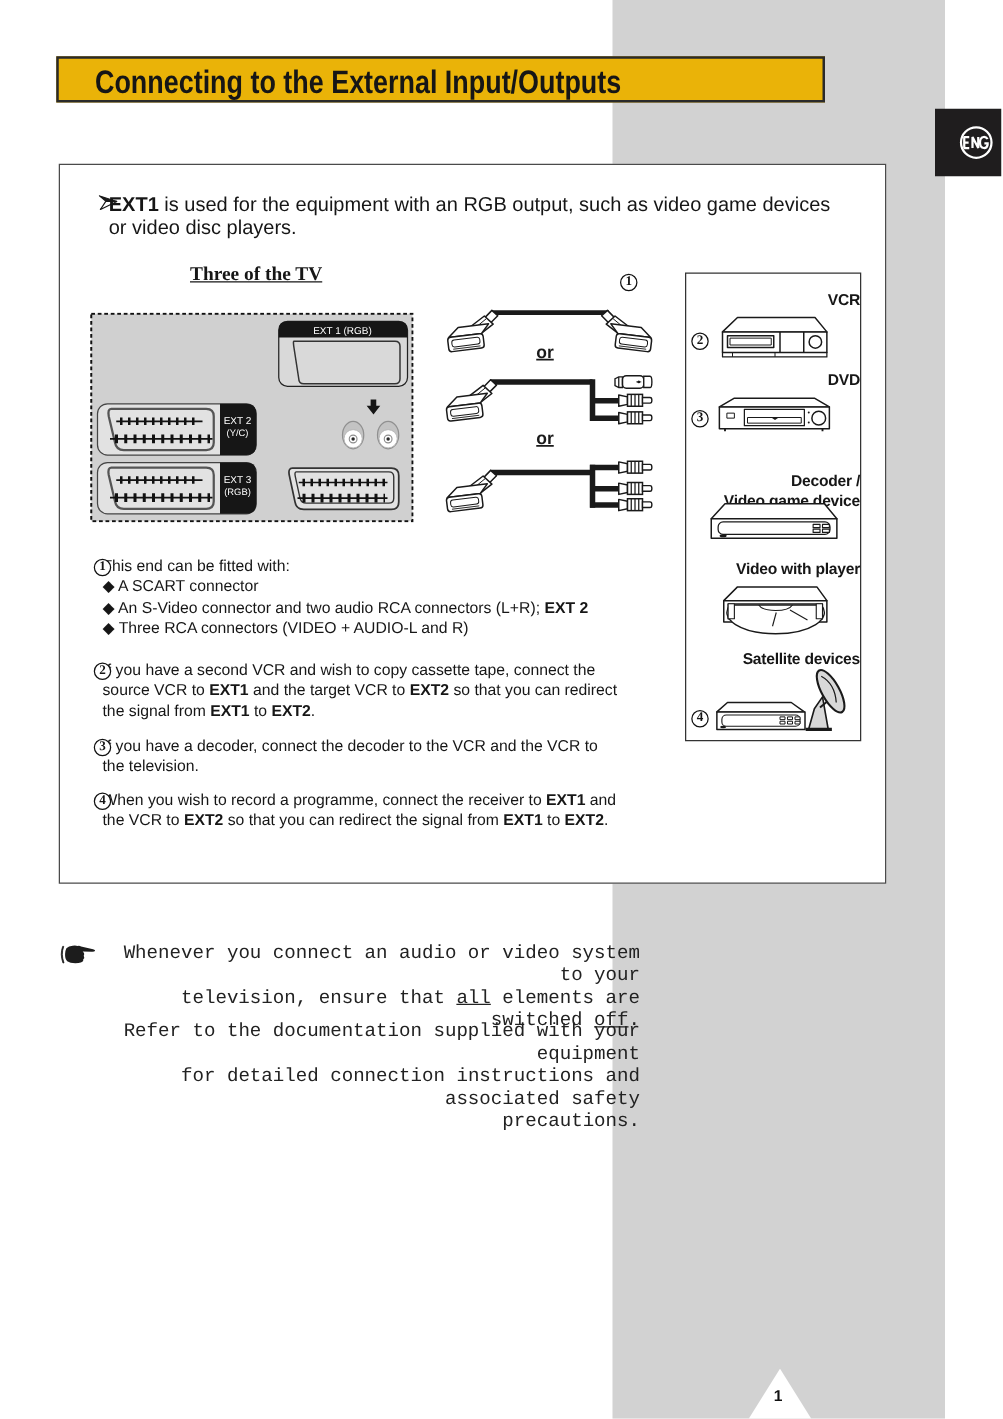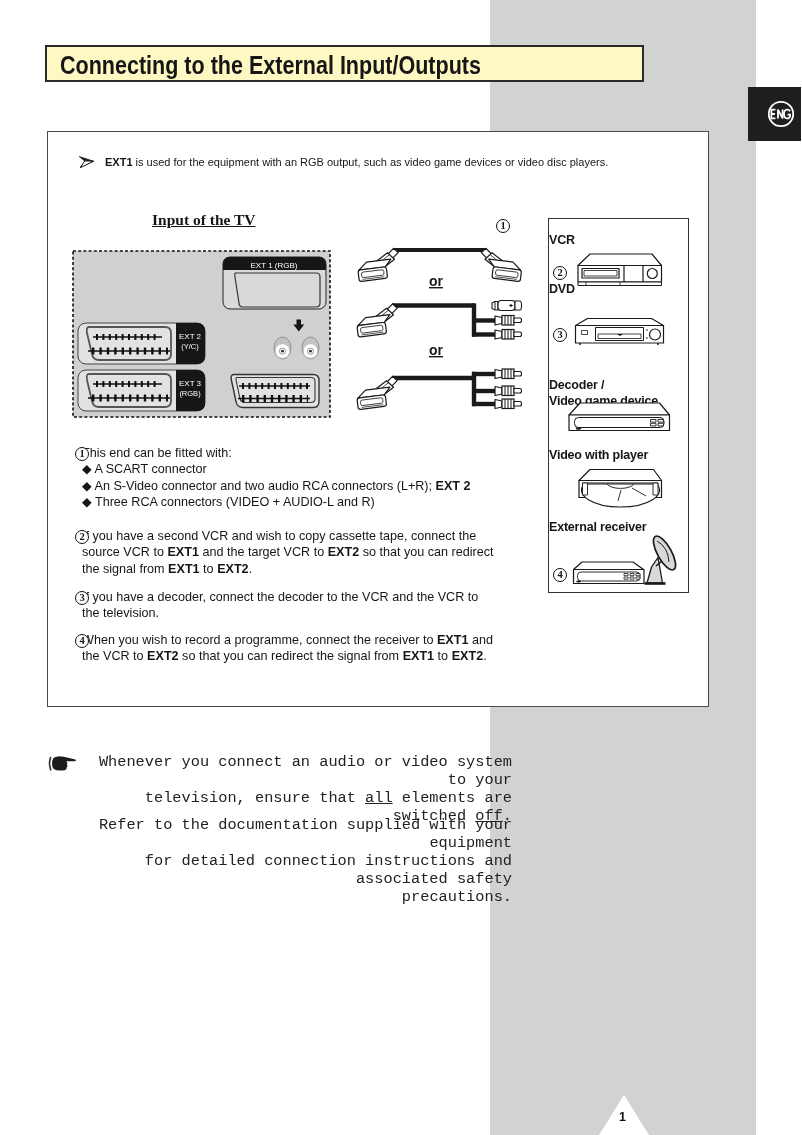--- a/index.html
+++ b/index.html
@@ -1,32 +1,32 @@
 <!DOCTYPE html>
 <html><head>
 <meta charset="utf-8">
 <style>
   html,body{margin:0;padding:0;}
   body{width:802px;height:1135px;position:relative;background:#fff;
        font-family:"Liberation Sans",sans-serif;color:#161616;overflow:hidden;}
   .abs{position:absolute;}
   .band{left:490px;top:0;width:266px;height:1135px;background:#d2d2d2;}
   .titlebox{left:45px;top:45px;width:582px;height:33px;border:2px solid #2a2a2a;
-            background:#fef9c3;font-size:26px;font-weight:bold;line-height:37px;padding-left:13px;}
+            background:#eab308;font-size:26px;font-weight:bold;line-height:37px;padding-left:29px;}
   .titlebox span{display:inline-block;transform:scaleX(0.828);transform-origin:0 50%;white-space:nowrap;}
   .eng{left:748px;top:87px;width:52.5px;height:54px;background:#1f1d1e;}
   .mainbox{left:47px;top:131px;width:660px;height:574px;border:1.5px solid #4a4a4a;background:#fff;}
-  .topnote{left:105px;top:156px;font-size:11px;width:590px;}
+  .topnote{left:87px;top:156px;font-size:16px;width:590px;}
   .rear{left:152px;top:211px;font-family:"Liberation Serif",serif;font-weight:bold;
         font-size:15.5px;text-decoration:underline;}
   .num{display:inline-block;width:12px;height:12px;border:1px solid #111;border-radius:50%;
        font-family:"Liberation Serif",serif;font-size:10.5px;line-height:12.5px;text-align:center;
        font-weight:bold;background:#fff;}
   .devbox{left:548px;top:218px;width:139px;height:373px;border:1.5px solid #333;background:#fff;}
-  .devhead{position:absolute;width:139px;text-align:left;font-weight:bold;font-size:12.5px;left:549px;letter-spacing:-0.2px;}
+  .devhead{position:absolute;width:139px;text-align:right;font-weight:bold;font-size:12.5px;left:549px;letter-spacing:-0.2px;}
   .para{font-size:12.6px;line-height:16.4px;}
   .para .num{position:absolute;left:0;top:1.5px;}
   .ptxt{margin-left:7px;}
   .serifnote{font-family:Liberation Mono, monospace;font-size:15.3px;line-height:18px;color:#222;text-align:right;}
   b{font-weight:bold;}
 </style>
 </head>
 <body>
 <div class="abs band"></div>
 
@@ -49,21 +49,21 @@
 </div>
 
 <div class="abs mainbox"></div>
 
 <svg class="abs" style="left:79px;top:156px" width="15" height="12" viewBox="0 0 19 13" preserveAspectRatio="none">
   <path d="M0.3,0.6 L18.4,5.6 L7.2,5.4 Z" fill="#1a1a1a" stroke="#1a1a1a" stroke-width="0.9" stroke-linejoin="round"></path>
   <path d="M18.4,5.6 L1.6,12.6 L7.4,5.2 Z" fill="#fff" stroke="#1a1a1a" stroke-width="1.1" stroke-linejoin="round"></path>
 </svg>
 <div class="abs topnote"><b>EXT1</b> is used for the equipment with an RGB output, such as video game devices or video disc players.</div>
 
-<div class="abs rear">Input of the TV</div>
+<div class="abs rear">Three of the TV</div>
 <span class="num abs" style="left:496px;top:219px">1</span>
 
 <svg class="abs" style="left:72px;top:250px" width="259" height="168" viewBox="72 250 259 168">
   <rect x="73" y="251" width="257" height="166" fill="#d0d0d0" stroke="#111" stroke-width="1.6" stroke-dasharray="3 2.2"></rect>
 
   <g>
     <rect x="223" y="257" width="103" height="52" rx="7" fill="#d9d9d9" stroke="#222" stroke-width="1"></rect>
     <path d="M223,264 q0,-7 7,-7 h89 q7,0 7,7 v6 h-103 z" fill="#161616"></path>
     <text x="274" y="267.5" font-size="8" fill="#fff" text-anchor="middle" font-family="Liberation Sans">EXT 1 (RGB)</text>
     <path d="M235,273 h81 q4,0 4,4 v26 q0,4 -4,4 h-73 q-4,0 -4,-4 l-4,-26 q-0.5,-4 0,-4 z" fill="#d9d9d9" stroke="#333" stroke-width="1.2"></path>
@@ -176,24 +176,24 @@
   <line x1="472" y1="391" x2="496" y2="391" stroke="#1a1a1a" stroke-width="4.4"></line>
   <line x1="472" y1="404" x2="496" y2="404" stroke="#1a1a1a" stroke-width="4.4"></line>
   <use href="#plug" transform="translate(-1,128)"></use>
   <use href="#rca" transform="translate(0,53.5)"></use>
   <use href="#rca" transform="translate(0,70.5)"></use>
   <use href="#rca" transform="translate(0,83.5)"></use>
 </svg>
 
 <div class="abs devbox"></div>
 <div class="devhead" style="top:233px">VCR</div>
-<div class="devhead" style="top:282px">DVD</div>
+<div class="devhead" style="top:297px">DVD</div>
 <div class="devhead" style="top:377px;line-height:16px">Decoder /<br>Video game device</div>
 <div class="devhead" style="top:448px">Video with player</div>
-<div class="devhead" style="top:520px">External receiver</div>
+<div class="devhead" style="top:520px">Satellite devices</div>
 <span class="num abs" style="left:553px;top:266px">2</span>
 <span class="num abs" style="left:553px;top:327.5px">3</span>
 <span class="num abs" style="left:553px;top:568px">4</span>
 
 <svg class="abs" style="left:549px;top:219px" width="138" height="370" viewBox="549 219 138 370">
 
   <g fill="#fff" stroke="#1a1a1a" stroke-width="1.2" stroke-linejoin="round">
     <polygon points="578,265.5 590,254 652,254 661.5,265.5"></polygon>
     <rect x="578" y="265.5" width="83.5" height="16.5"></rect>
     <line x1="624" y1="265.5" x2="624" y2="282"></line>

